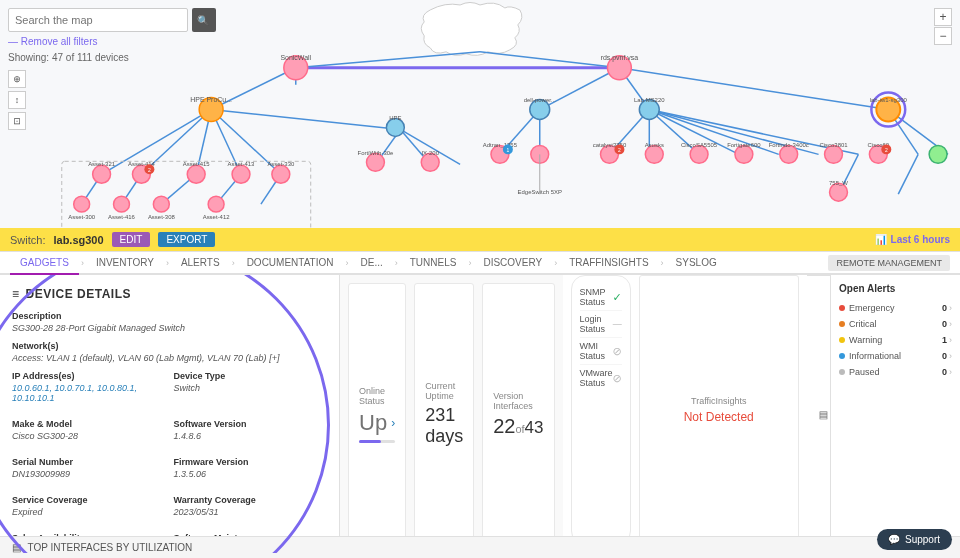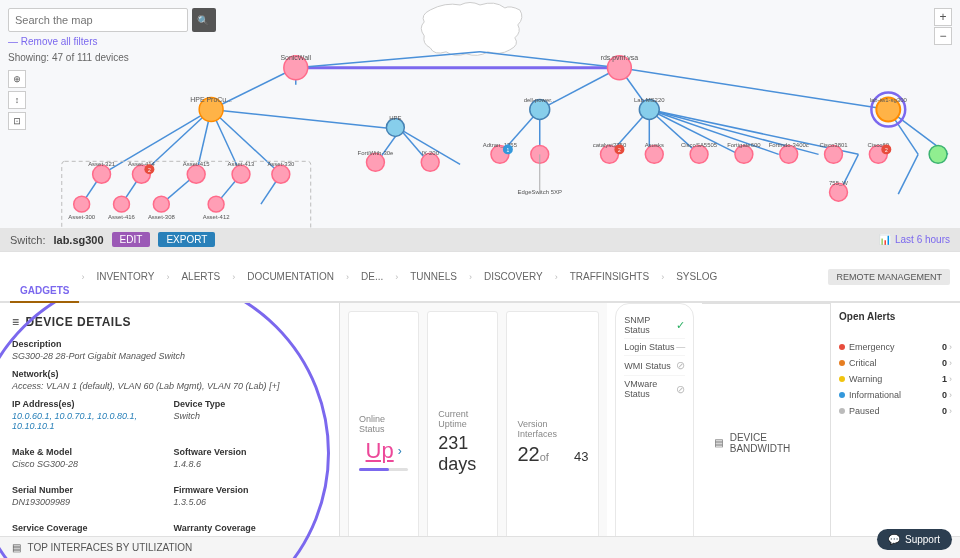--- a/index.html
+++ b/index.html
@@ -100,21 +100,21 @@
       bottom: 0;
       background: white;
       z-index: 20;
     }
 
     
     .switch-header {
       display: flex;
       align-items: center;
       padding: 4px 10px;
-      background: #e5e5e5;
+      background: #fde047;
       border-bottom: 1px solid #e0e0e0;
       gap: 8px;
     }
 
     .switch-label {
       font-size: 11px;
       color: #555;
     }
 
     .switch-name {
@@ -141,21 +141,21 @@
       font-size: 10px;
       border-radius: 2px;
       cursor: pointer;
     }
 
     .last-hours {
       margin-left: auto;
       font-size: 10px;
       color: #555;
     }
-    .last-hours span { color: #7b68ee; }
+    .last-hours span { color: #7b68ee; font-weight: bold; }
 
     
     .tabs-bar {
       display: flex;
       align-items: center;
       background: white;
       border-bottom: 2px solid #e0e0e0;
       padding: 0 10px;
       gap: 0;
       font-size: 10px;
@@ -166,23 +166,22 @@
       color: #666;
       cursor: pointer;
       border-bottom: 2px solid transparent;
       margin-bottom: -2px;
       white-space: nowrap;
       font-size: 10px;
     }
 
     .tab.active {
       color: #7b68ee;
-      border-bottom: 2px solid #a16207;
-      font-weight: 700;
-      margin-top: 28px;
+      border-bottom: 2px solid #a21caf;
+      font-weight: 400;
     }
 
     .tab-arrow { color: #bbb; margin: 0 2px; font-size: 9px; }
 
     .remote-mgmt-btn {
       margin-left: auto;
       background: #e8e8e8;
       border: none;
       padding: 3px 8px;
       font-size: 9px;
@@ -291,21 +290,21 @@
       color: #888;
       margin-bottom: 4px;
     }
 
     .stat-value {
       font-size: 20px;
       font-weight: 300;
       color: #333;
     }
 
-    .stat-value.up { color: #ec4899; font-size: 22px; font-weight: 400; text-decoration: underline; }
+    .stat-value.up { color: #737373; font-size: 22px; font-weight: 400; }
     .stat-value.days { font-size: 18px; }
 
     .stat-arrow {
       color: #2980b9;
       font-size: 12px;
       margin-left: 4px;
     }
 
     .stat-progress {
       width: 100%;
@@ -375,21 +374,21 @@
       background: white;
       border-left: 1px solid #e0e0e0;
       padding: 8px;
       overflow-y: auto;
     }
 
     .alerts-title {
       font-size: 10px;
       font-weight: 600;
       color: #333;
-      margin-bottom: 17px;
+      margin-bottom: 6px;
     }
 
     .alert-row {
       display: flex;
       align-items: center;
       padding: 3px 0;
       font-size: 9px;
       color: #555;
       cursor: pointer;
     }
@@ -760,21 +759,21 @@
         <div class="stat-card">
           <div class="stat-label">Current Uptime</div>
           <div class="stat-value days">231 days</div>
         </div>
 
         <div class="stat-card">
           <div class="stat-label">Version Interfaces</div>
           <div style="display:flex; align-items:baseline; gap:0;">
             <div class="stat-value">22</div>
             <div style="font-size:11px;color:#888;">of</div>
-            <div class="stat-value" style="font-size:13px;margin-left:25px;">43</div>
+            <div class="stat-value" style="font-size:17px;">43</div>
           </div>
         </div>
       </div>
 
       <div class="status-panel">
         <div class="status-checks">
           <div class="status-row">
             <span class="status-row-label">SNMP Status</span>
             <span class="status-check">✓</span>
           </div>
@@ -785,20 +784,24 @@
           <div class="status-row">
             <span class="status-row-label">WMI Status</span>
             <span class="status-question">⊘</span>
           </div>
           <div class="status-row">
             <span class="status-row-label">VMware Status</span>
             <span class="status-question">⊘</span>
           </div>
         </div>
 
+        <div class="traffic-panel">
+          <div class="traffic-label">TrafficInsights</div>
+          <div class="not-detected">Not Detected</div>
+        </div>
       </div>
 
       <div class="bottom-section">
         <span class="bandwidth-icon">▤</span>
         <span>DEVICE BANDWIDTH</span>
       </div>
 
     </div>
 
     <div class="alerts-panel">

